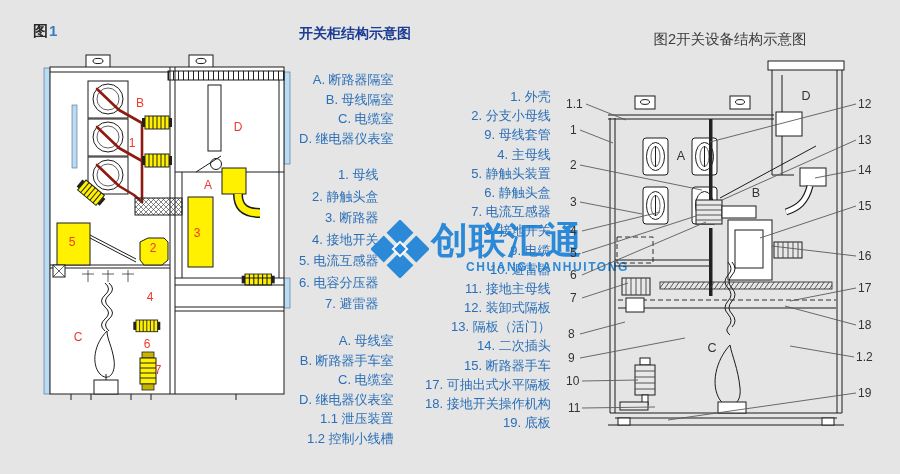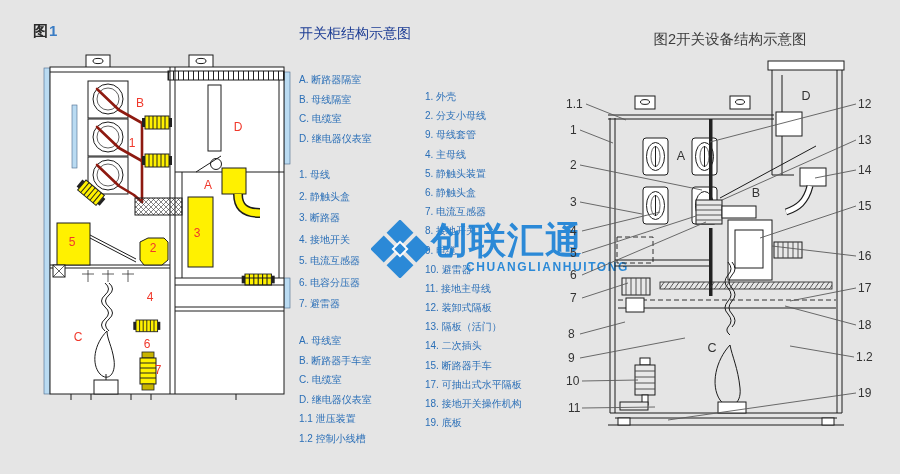--- a/index.html
+++ b/index.html
@@ -3,25 +3,25 @@
 <meta charset="utf-8">
 <style>
   html,body{margin:0;padding:0;background:#fff;}
   #stage{position:relative;width:900px;height:474px;background:#e5e5e5;overflow:hidden;
          font-family:"Liberation Sans","DejaVu Sans",sans-serif;}
   .abs{position:absolute;}
 
   
   .fig1-label{left:33px;top:22px;font-size:15px;font-weight:bold;color:#2b2b2b;letter-spacing:1px;}
   .fig1-label .num{color:#3a7cc4;}
-  .legend-title{left:299px;top:25px;font-size:14px;font-weight:normal;color:#1c3c94;}
+  .legend-title{left:299px;top:25px;font-size:14px;font-weight:bold;color:#1c3c94;}
   .fig2-title{left:565px;top:30px;width:330px;text-align:center;font-size:14.5px;color:#3c3c3c;}
 
   
-  .lg{color:#2b6fb7;font-size:10px;white-space:nowrap;}
+  .lg{color:#2b6fb7;font-size:13px;white-space:nowrap;text-align:right;}
   .lg .li{height:19.5px;line-height:19.5px;}
   .lg2 .li{height:21.5px;line-height:21.5px;}
   .lgr .li{height:19.2px;line-height:19.2px;}
 
   
   .s{stroke:#1c1c1c;stroke-width:1;fill:none;}
   .s05{stroke:#1c1c1c;stroke-width:0.7;fill:none;}
   .sw{stroke:#1c1c1c;stroke-width:1;fill:#ffffff;}
   .sy{stroke:#1c1c1c;stroke-width:1;fill:#fff100;}
   .sg{stroke:#1c1c1c;stroke-width:1;fill:#e8e8e8;}

